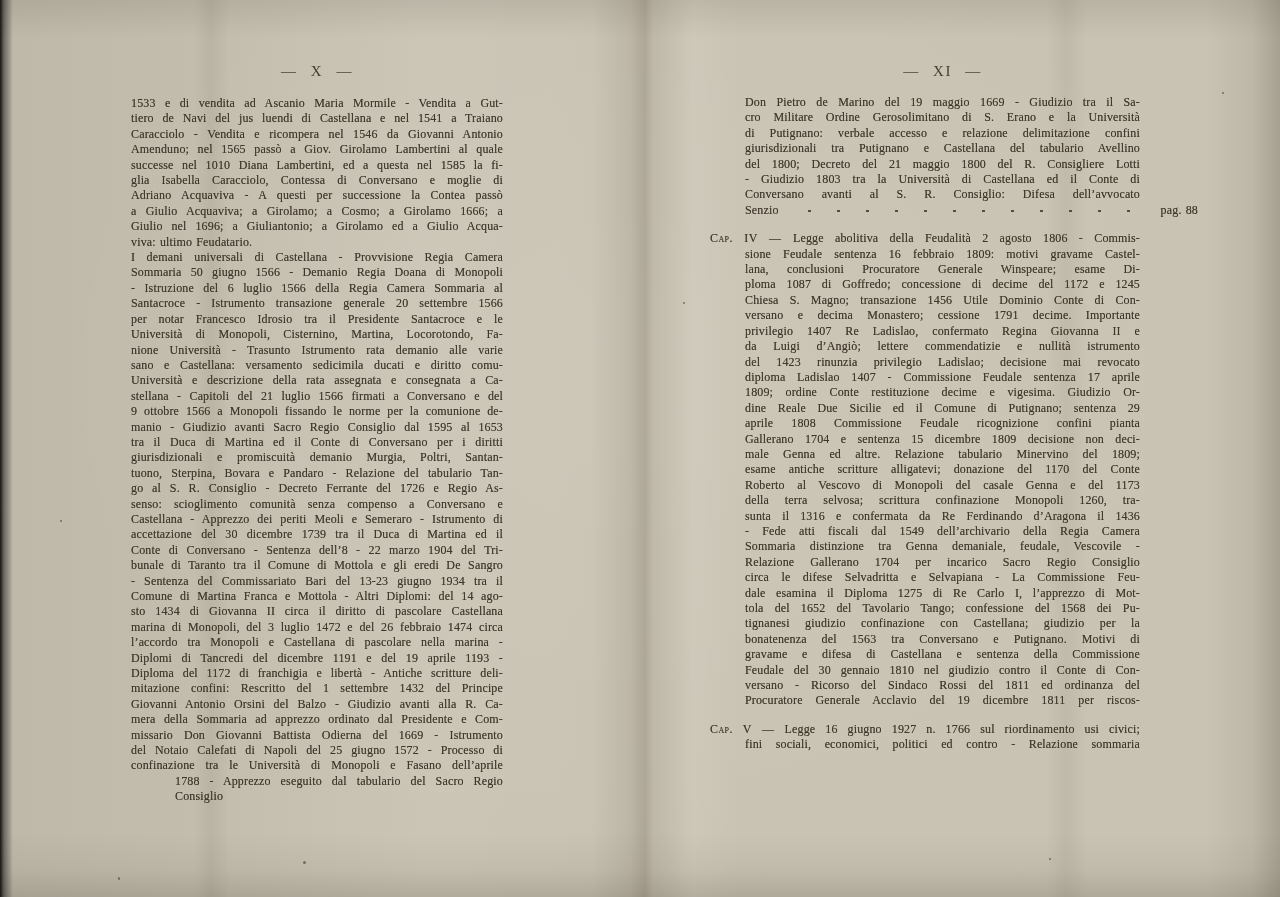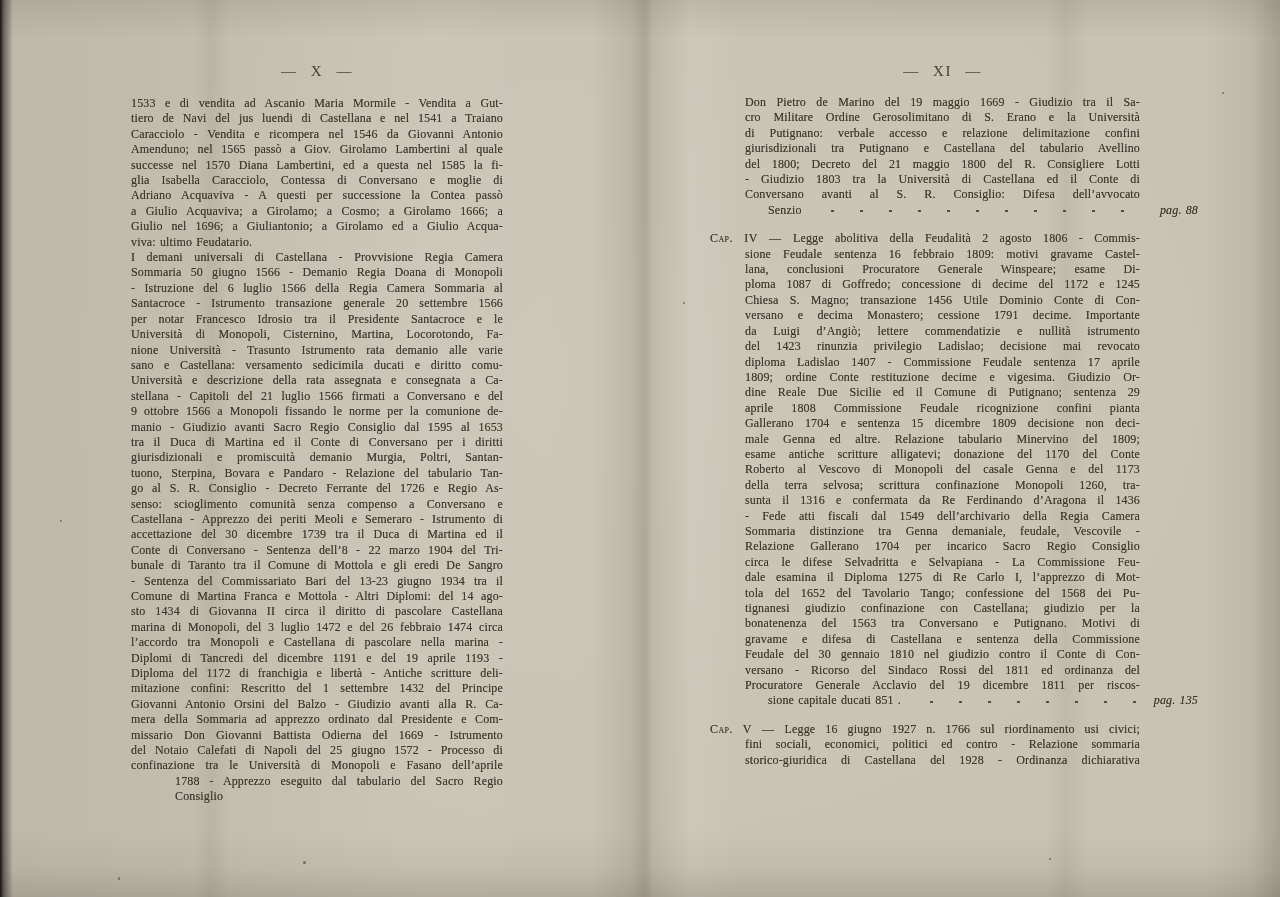--- a/index.html
+++ b/index.html
@@ -39,46 +39,46 @@
   .line.flush { text-align-last:left; }
   .page-left .block { width:372px; }
   .page-right .block { padding-left:35px; width:395px; }
   .page-right .block + .block { margin-top:13px; }
   .page-left .block:last-child .line:last-child { text-align-last:left;margin-left:44px; }
   .page-right .block:last-child .line:last-child { text-align-last:justify; }
   .line.hang { margin-left:-35px; }
   .cap-label { font-variant:small-caps; letter-spacing:0.4px; }
   .leader-row {
     display:flex; align-items:flex-start;
-    text-align-last:left; margin-right:-58px;margin-left:23px;
+    text-align-last:left; margin-right:-58px;
   }
   .leader-text { flex:0 0 auto; }
   .leader-dots {
     flex:1 1 auto; height:12px; align-self:flex-end;
     margin:0 12px 1px 16px;
     background-image:radial-gradient(circle, rgba(62,52,38,0.85) 1.1px, rgba(62,52,38,0) 1.5px);
     background-size:29px 10px; background-repeat:repeat-x; background-position:0 55%;
   }
-  .leader-page { flex:0 0 auto;font-style:italic; }
+  .leader-page { flex:0 0 auto; }
   .speck { position:absolute; background:rgba(52,43,30,0.55); border-radius:50%; }
 </style>
 </head>
 <body>
 
 <div class="photo">
 
   <div class="page page-left">
     <div class="page-header">— X —</div>
     <div class="page-body">
         <div class="block">
           <div class="line">1533 e di vendita ad Ascanio Maria Mormile - Vendita a Gut-</div>
           <div class="line">tiero de Navi del jus luendi di Castellana e nel 1541 a Traiano</div>
           <div class="line">Caracciolo - Vendita e ricompera nel 1546 da Giovanni Antonio</div>
           <div class="line">Amenduno; nel 1565 passò a Giov. Girolamo Lambertini al quale</div>
-          <div class="line">successe nel 1570 Diana Lambertini, ed a questa nel 1585 la fi-</div>
+          <div class="line">successe nel 1010 Diana Lambertini, ed a questa nel 1585 la fi-</div>
           <div class="line">glia Isabella Caracciolo, Contessa di Conversano e moglie di</div>
           <div class="line">Adriano Acquaviva - A questi per successione la Contea passò</div>
           <div class="line">a Giulio Acquaviva; a Girolamo; a Cosmo; a Girolamo 1666; a</div>
           <div class="line">Giulio nel 1696; a Giuliantonio; a Girolamo ed a Giulio Acqua-</div>
           <div class="line flush">viva: ultimo Feudatario.</div>
         </div>
         <div class="block">
           <div class="line">I demani universali di Castellana - Provvisione Regia Camera</div>
           <div class="line">Sommaria 50 giugno 1566 - Demanio Regia Doana di Monopoli</div>
           <div class="line">- Istruzione del 6 luglio 1566 della Regia Camera Sommaria al</div>
@@ -135,20 +135,21 @@
             <span class="leader-page">pag. 88</span>
           </div>
         </div>
         <div class="block">
           <div class="line hang"><span class="cap-label">Cap. IV — </span>Legge abolitiva della Feudalità 2 agosto 1806 - Commis-</div>
           <div class="line">sione Feudale sentenza 16 febbraio 1809: motivi gravame Castel-</div>
           <div class="line">lana, conclusioni Procuratore Generale Winspeare; esame Di-</div>
           <div class="line">ploma 1087 di Goffredo; concessione di decime del 1172 e 1245</div>
           <div class="line">Chiesa S. Magno; transazione 1456 Utile Dominio Conte di Con-</div>
           <div class="line">versano e decima Monastero; cessione 1791 decime. Importante</div>
+          <div class="line">privilegio 1407 Re Ladislao, confermato Regina Giovanna II e</div>
           <div class="line">da Luigi d’Angiò; lettere commendatizie e nullità istrumento</div>
           <div class="line">del 1423 rinunzia privilegio Ladislao; decisione mai revocato</div>
           <div class="line">diploma Ladislao 1407 - Commissione Feudale sentenza 17 aprile</div>
           <div class="line">1809; ordine Conte restituzione decime e vigesima. Giudizio Or-</div>
           <div class="line">dine Reale Due Sicilie ed il Comune di Putignano; sentenza 29</div>
           <div class="line">aprile 1808 Commissione Feudale ricognizione confini pianta</div>
           <div class="line">Gallerano 1704 e sentenza 15 dicembre 1809 decisione non deci-</div>
           <div class="line">male Genna ed altre. Relazione tabulario Minervino del 1809;</div>
           <div class="line">esame antiche scritture alligatevi; donazione del 1170 del Conte</div>
           <div class="line">Roberto al Vescovo di Monopoli del casale Genna e del 1173</div>
@@ -159,30 +160,24 @@
           <div class="line">Relazione Gallerano 1704 per incarico Sacro Regio Consiglio</div>
           <div class="line">circa le difese Selvadritta e Selvapiana - La Commissione Feu-</div>
           <div class="line">dale esamina il Diploma 1275 di Re Carlo I, l’apprezzo di Mot-</div>
           <div class="line">tola del 1652 del Tavolario Tango; confessione del 1568 dei Pu-</div>
           <div class="line">tignanesi giudizio confinazione con Castellana; giudizio per la</div>
           <div class="line">bonatenenza del 1563 tra Conversano e Putignano. Motivi di</div>
           <div class="line">gravame e difesa di Castellana e sentenza della Commissione</div>
           <div class="line">Feudale del 30 gennaio 1810 nel giudizio contro il Conte di Con-</div>
           <div class="line">versano - Ricorso del Sindaco Rossi del 1811 ed ordinanza del</div>
           <div class="line">Procuratore Generale Acclavio del 19 dicembre 1811 per riscos-</div>
-          <div class="line leader-row">
-            <span class="leader-text">sione capitale ducati 851 .</span>
-            <span class="leader-dots"></span>
-            <span class="leader-page">pag. 135</span>
-          </div>
         </div>
         <div class="block">
           <div class="line hang"><span class="cap-label">Cap. V — </span>Legge 16 giugno 1927 n. 1766 sul riordinamento usi civici;</div>
           <div class="line">fini sociali, economici, politici ed contro - Relazione sommaria</div>
-          <div class="line">storico-giuridica di Castellana del 1928 - Ordinanza dichiarativa</div>
         </div>
       </div>
   </div>
 
   <div class="speck" style="left:303px; top:861px; width:3px; height:3px;"></div>
   <div class="speck" style="left:118px; top:877px; width:2px; height:3px;"></div>
   <div class="speck" style="left:60px;  top:520px; width:2px; height:2px;"></div>
   <div class="speck" style="left:1049px; top:858px; width:2px; height:2px;"></div>
   <div class="speck" style="left:1222px; top:92px;  width:2px; height:2px;"></div>
   <div class="speck" style="left:683px; top:302px; width:2px; height:2px;"></div>

